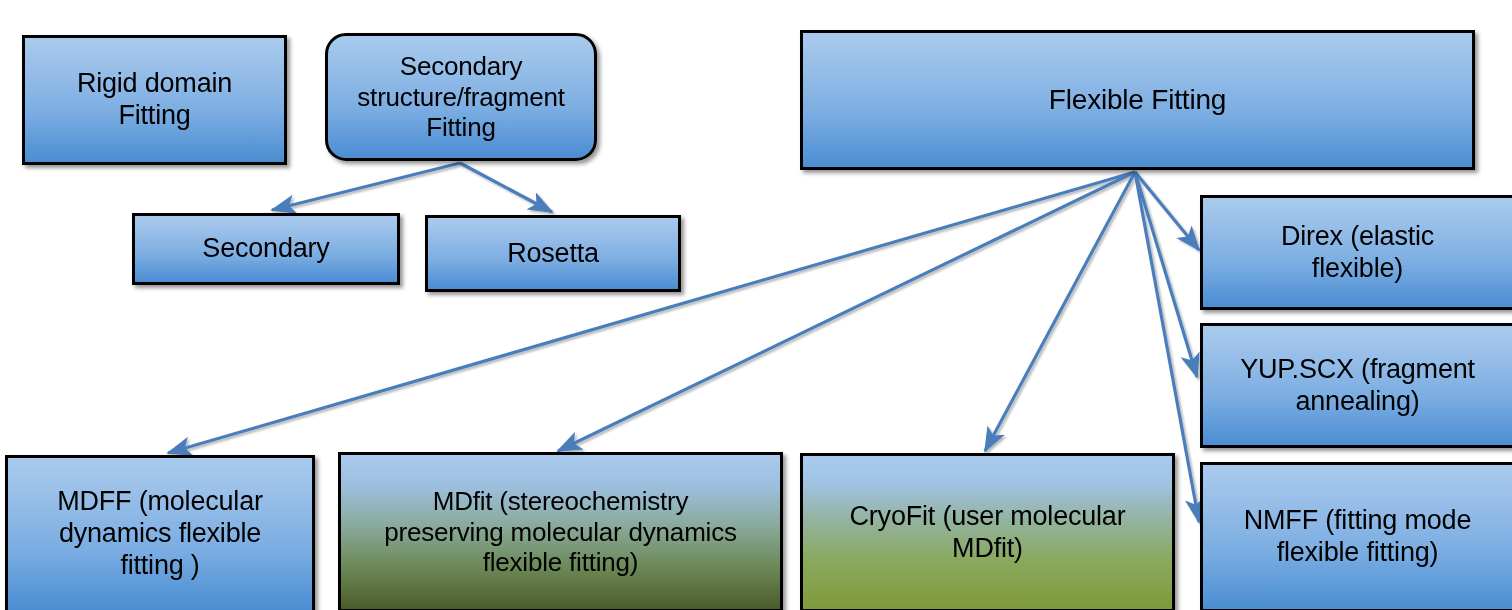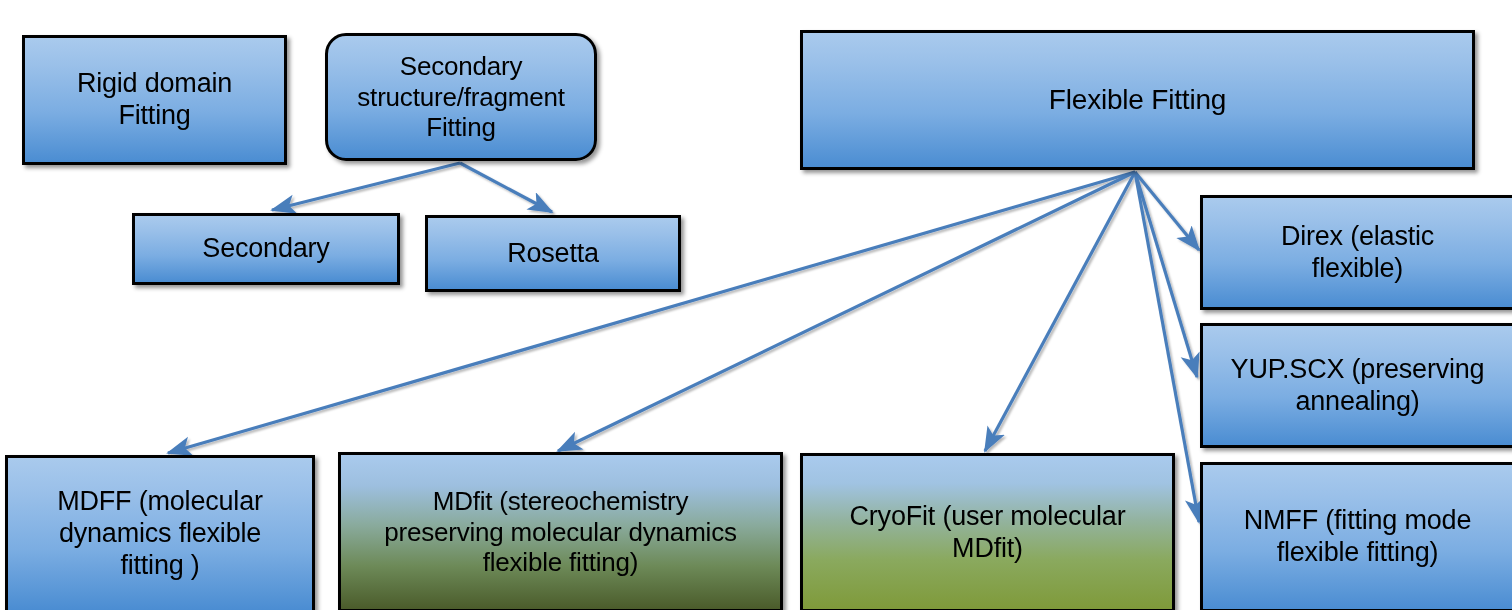--- a/index.html
+++ b/index.html
@@ -82,21 +82,21 @@
         <span class="label">Secondary</span>
       </div>
       <div class="node" style="left: 425px; top: 215px; width: 256px; height: 77px; font-size: 27px;">
         <span class="label">Rosetta</span>
       </div>
       <div class="node" style="left: 1200px; top: 195px; width: 315px; height: 115px; font-size: 27px;">
         <span class="label">Direx (elastic
 flexible)</span>
       </div>
       <div class="node" style="left: 1200px; top: 323px; width: 315px; height: 125px; font-size: 27px;">
-        <span class="label">YUP.SCX (preserving
+        <span class="label">YUP.SCX (fragment
 annealing)</span>
       </div>
       <div class="node" style="left: 5px; top: 455px; width: 310px; height: 158px; font-size: 27px;">
         <span class="label">MDFF (molecular
 dynamics flexible
 fitting )</span>
       </div>
       <div class="node green-strong" style="left: 338px; top: 452px; width: 445px; height: 160px; font-size: 26px;">
         <span class="label">MDfit (stereochemistry
 preserving molecular dynamics

